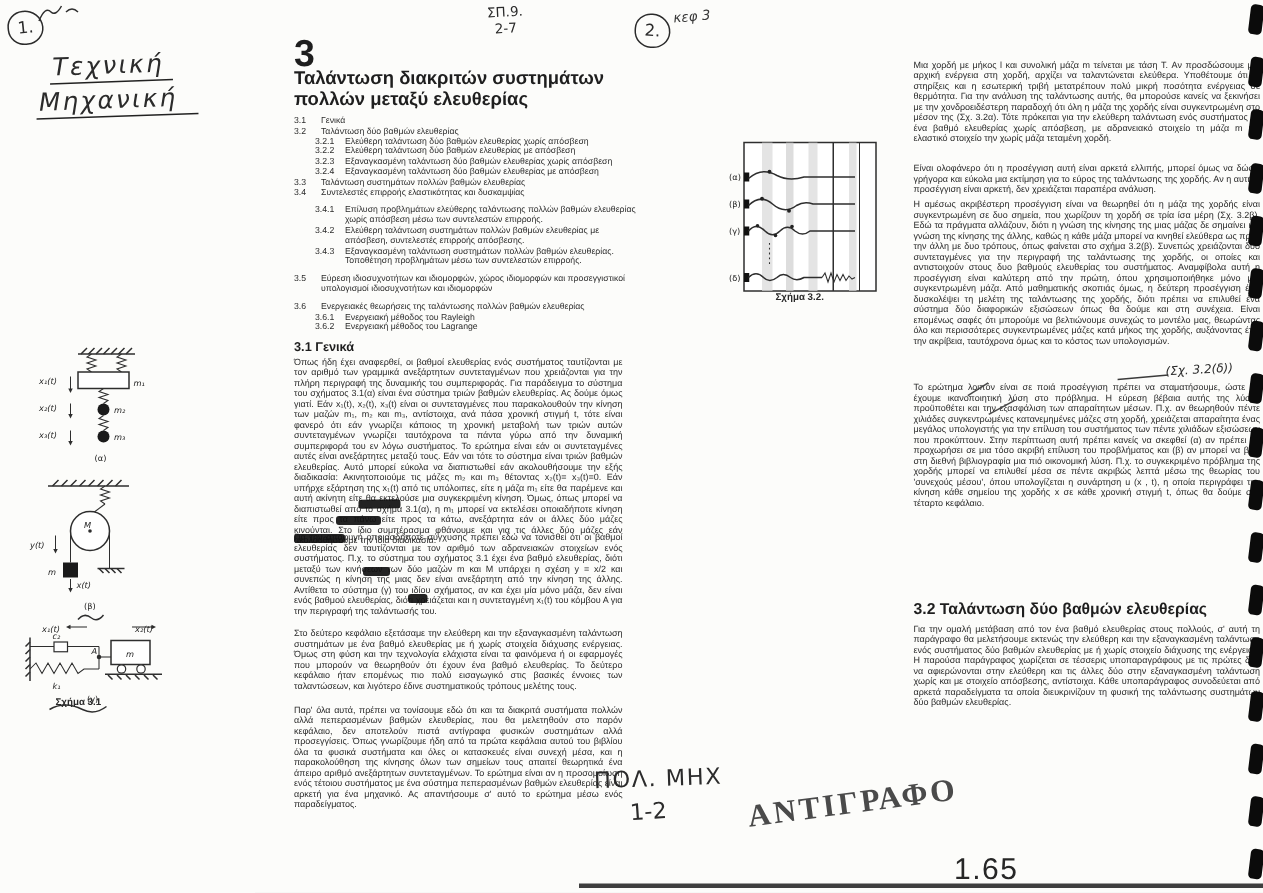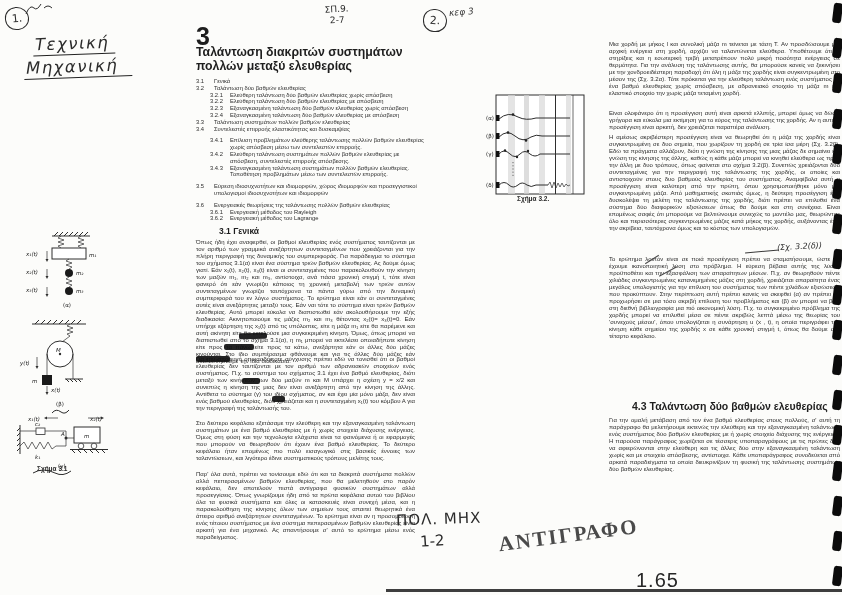--- a/index.html
+++ b/index.html
@@ -9,21 +9,21 @@
 
   
   .chapter-num { position:absolute; left:196px; top:22px; font-size:25px; font-weight:bold; color:#1e1e1e; }
   .chapter-title { position:absolute; left:196px; top:46px; width:236px; font-size:12.3px; line-height:13.5px; font-weight:bold; color:#1e1e1e; }
   .toc { position:absolute; left:196px; top:78px; width:228px; font-size:5.8px; line-height:6.8px; color:#2c2c2c; }
   .toc-item { display:flex; }
   .toc-item .num { flex:0 0 18px; }
   .toc-item.lv2 { margin-left:14px; }
   .toc-item.lv2 .num { flex:0 0 20px; }
   .toc-item.gap { margin-top:5px; }
-  .sec-heading { position:absolute; font-weight:bold; color:#1e1e1e;margin-left:23px; }
+  .sec-heading { position:absolute; font-weight:bold; color:#1e1e1e; }
   .h31 { left:196px; top:226px; font-size:8.5px; }
   .h32 { left:609px; top:400px; font-size:10.5px; }
   .para { position:absolute; font-size:6px; line-height:7px; text-align:justify; color:#2a2a2a; }
   .cm { left:196px; width:219px; }
   .cr { left:609px; width:231px; }
   #p1{top:239px;} #p2{top:356px;} #p3{top:420px;} #p4{top:471px;}
   #rp1{top:41px;} #rp2{top:110px;} #rp3{top:134px;} #rp4{top:256px;} #rp5{left:609px;top:417px;width:231px;}
 
   
   .hand { position:absolute; font-family:"DejaVu Sans", sans-serif; color:#2b2b2b; }
@@ -271,21 +271,21 @@
   <div class="para cr" id="rp1">Μια χορδή με μήκος l και συνολική μάζα m τείνεται με τάση T. Αν προσδώσουμε μια αρχική ενέργεια στη χορδή, αρχίζει να ταλαντώνεται ελεύθερα. Υποθέτουμε ότι οι στηρίξεις και η εσωτερική τριβή μετατρέπουν πολύ μικρή ποσότητα ενέργειας σε θερμότητα. Για την ανάλυση της ταλάντωσης αυτής, θα μπορούσε κανείς να ξεκινήσει με την χονδροειδέστερη παραδοχή ότι όλη η μάζα της χορδής είναι συγκεντρωμένη στο μέσον της (Σχ. 3.2α). Τότε πρόκειται για την ελεύθερη ταλάντωση ενός συστήματος με ένα βαθμό ελευθερίας χωρίς απόσβεση, με αδρανειακό στοιχείο τη μάζα m και ελαστικό στοιχείο την χωρίς μάζα τεταμένη χορδή.</div>
   <div class="para cr" id="rp2">Είναι ολοφάνερο ότι η προσέγγιση αυτή είναι αρκετά ελλιπής, μπορεί όμως να δώσει γρήγορα και εύκολα μια εκτίμηση για το εύρος της ταλάντωσης της χορδής. Αν η αυτή η προσέγγιση είναι αρκετή, δεν χρειάζεται παραπέρα ανάλυση.</div>
   <div class="para cr" id="rp3">Η αμέσως ακριβέστερη προσέγγιση είναι να θεωρηθεί ότι η μάζα της χορδής είναι συγκεντρωμένη σε δυο σημεία, που χωρίζουν τη χορδή σε τρία ίσα μέρη (Σχ. 3.2β). Εδώ τα πράγματα αλλάζουν, διότι η γνώση της κίνησης της μιας μάζας δε σημαίνει και γνώση της κίνησης της άλλης, καθώς η κάθε μάζα μπορεί να κινηθεί ελεύθερα ως προς την άλλη με δυο τρόπους, όπως φαίνεται στο σχήμα 3.2(β). Συνεπώς χρειάζονται δύο συντεταγμένες για την περιγραφή της ταλάντωσης της χορδής, οι οποίες και αντιστοιχούν στους δυο βαθμούς ελευθερίας του συστήματος. Αναμφίβολα αυτή η προσέγγιση είναι καλύτερη από την πρώτη, όπου χρησιμοποιήθηκε μόνο μια συγκεντρωμένη μάζα. Από μαθηματικής σκοπιάς όμως, η δεύτερη προσέγγιση έχει δυσκολέψει τη μελέτη της ταλάντωσης της χορδής, διότι πρέπει να επιλυθεί ένα σύστημα δύο διαφορικών εξισώσεων όπως θα δούμε και στη συνέχεια. Είναι επομένως σαφές ότι μπορούμε να βελτιώνουμε συνεχώς το μοντέλο μας, θεωρώντας όλο και περισσότερες συγκεντρωμένες μάζες κατά μήκος της χορδής, αυξάνοντας έτσι την ακρίβεια, ταυτόχρονα όμως και το κόστος των υπολογισμών.</div>
   <div class="para cr" id="rp4">Το ερώτημα λοιπόν είναι σε ποιά προσέγγιση πρέπει να σταματήσουμε, ώστε να έχουμε ικανοποιητική λύση στο πρόβλημα. Η εύρεση βέβαια αυτής της λύσης προϋποθέτει και την εξασφάλιση των απαραίτητων μέσων. Π.χ. αν θεωρηθούν πέντε χιλιάδες συγκεντρωμένες κατανεμημένες μάζες στη χορδή, χρειάζεται απαραίτητα ένας μεγάλος υπολογιστής για την επίλυση του συστήματος των πέντε χιλιάδων εξισώσεων που προκύπτουν. Στην περίπτωση αυτή πρέπει κανείς να σκεφθεί (α) αν πρέπει να προχωρήσει σε μια τόσο ακριβή επίλυση του προβλήματος και (β) αν μπορεί να βρει στη διεθνή βιβλιογραφία μια πιό οικονομική λύση. Π.χ. το συγκεκριμένο πρόβλημα της χορδής μπορεί να επιλυθεί μέσα σε πέντε ακριβώς λεπτά μέσω της θεωρίας του 'συνεχούς μέσου', όπου υπολογίζεται η συνάρτηση u (x , t), η οποία περιγράφει την κίνηση κάθε σημείου της χορδής x σε κάθε χρονική στιγμή t, όπως θα δούμε στο τέταρτο κεφάλαιο.</div>
 
   <div class="hand margin-note">(Σχ. 3.2(δ))</div>
   <div class="connector"></div>
   <div class="strike" style="left:644px; top:259px; width:16px; transform:rotate(-32deg);"></div>
   <div class="strike" style="left:658px; top:271px; width:20px; transform:rotate(-28deg);"></div>
 
-  <div class="sec-heading h32">4.3 Ταλάντωση δύο βαθμών ελευθερίας</div>
+  <div class="sec-heading h32">3.2 Ταλάντωση δύο βαθμών ελευθερίας</div>
   <div class="para" id="rp5">Για την ομαλή μετάβαση από τον ένα βαθμό ελευθερίας στους πολλούς, σ' αυτή τη παράγραφο θα μελετήσουμε εκτενώς την ελεύθερη και την εξαναγκασμένη ταλάντωση ενός συστήματος δύο βαθμών ελευθερίας με ή χωρίς στοιχείο διάχυσης της ενέργειας. Η παρούσα παράγραφος χωρίζεται σε τέσσερις υποπαραγράφους με τις πρώτες δύο να αφιερώνονται στην ελεύθερη και τις άλλες δύο στην εξαναγκασμένη ταλάντωση χωρίς και με στοιχείο απόσβεσης, αντίστοιχα. Κάθε υποπαράγραφος συνοδεύεται από αρκετά παραδείγματα τα οποία διευκρινίζουν τη φυσική της ταλάντωσης συστημάτων δύο βαθμών ελευθερίας.</div>
 
   <div class="hand polmhx1">ΠΟΛ. ΜΗΧ</div>
   <div class="hand polmhx2">1-2</div>
   <div class="stamp-copy">ΑΝΤΙΓΡΑΦΟ</div>
   <div class="page-num">1.65</div>
 
   <div class="bottom-line"></div>
   <div id="binding-marks">
       <div class="bmark" style="top: 3px;"></div>

